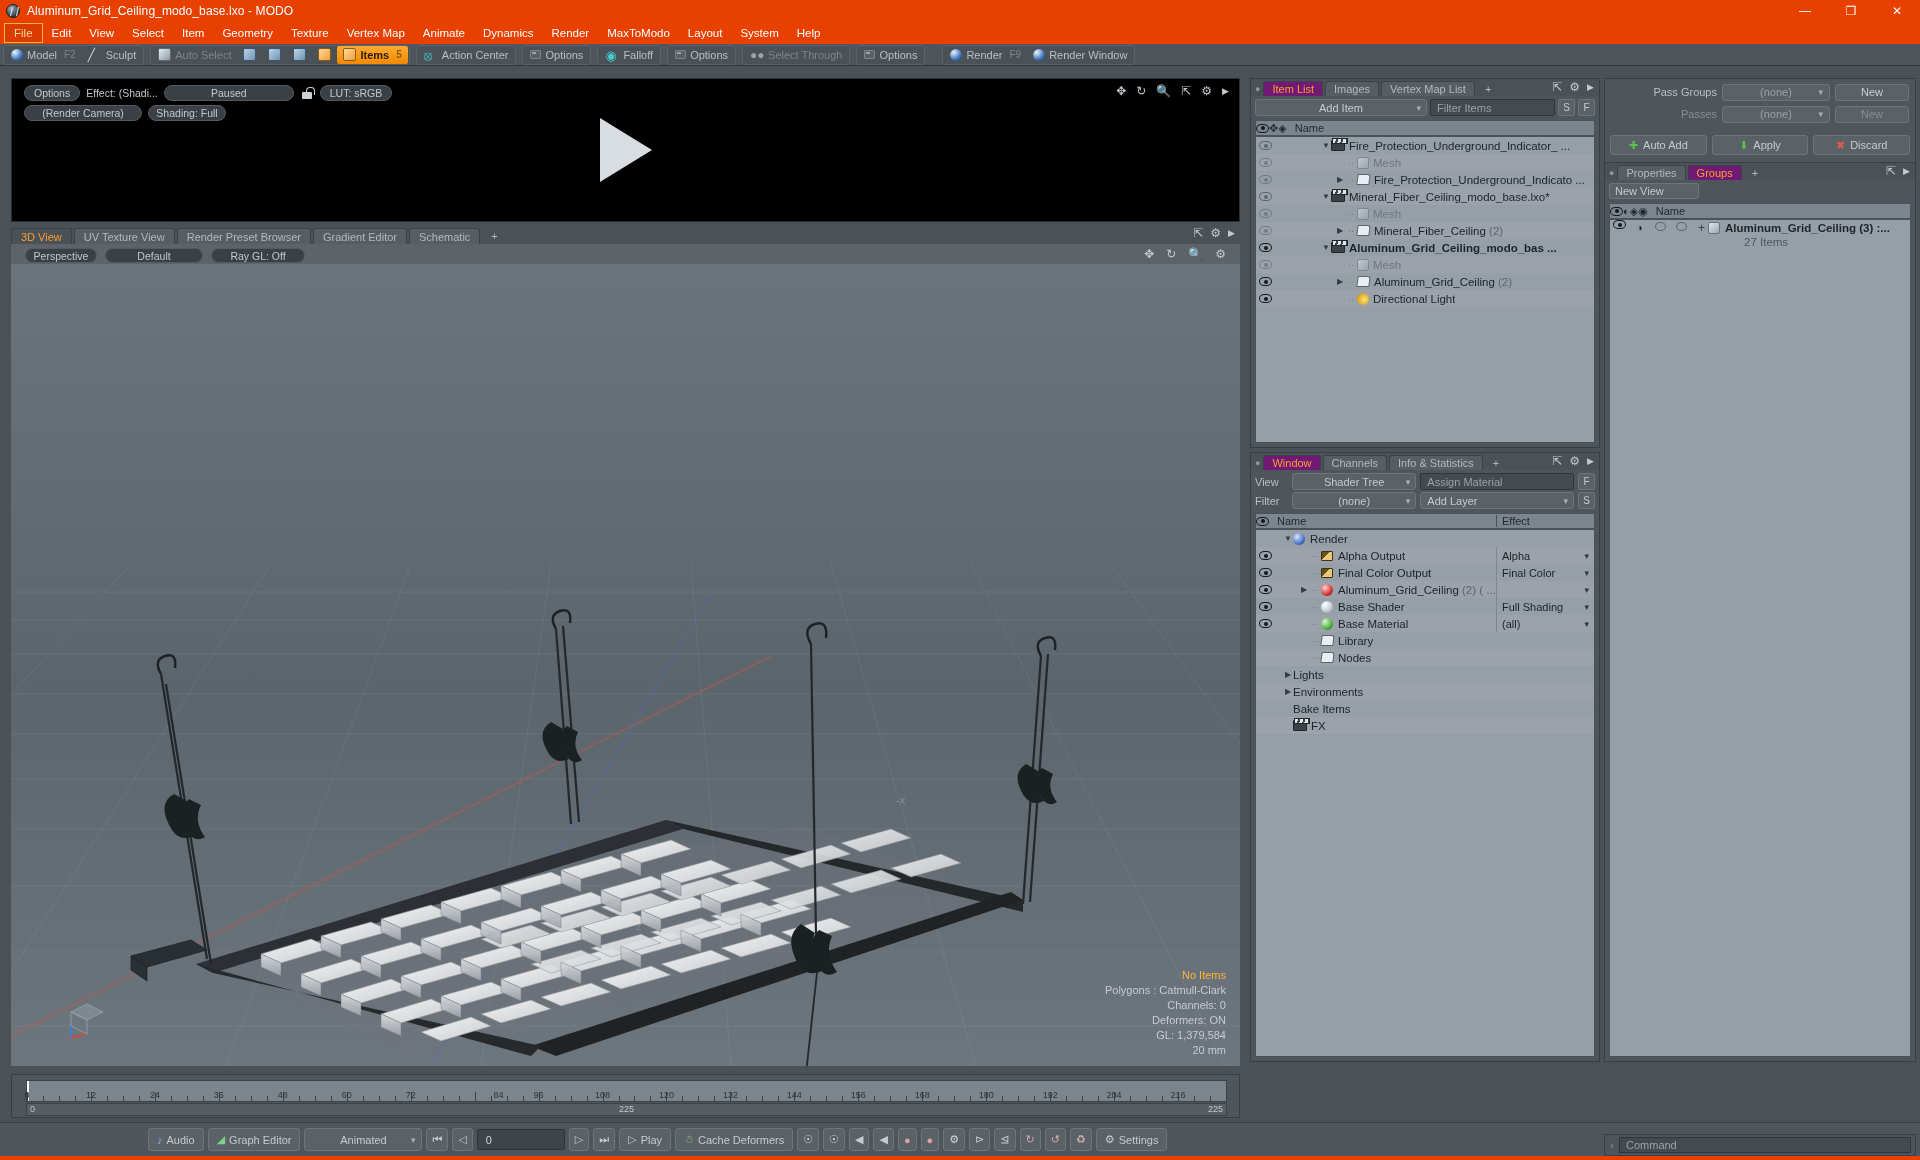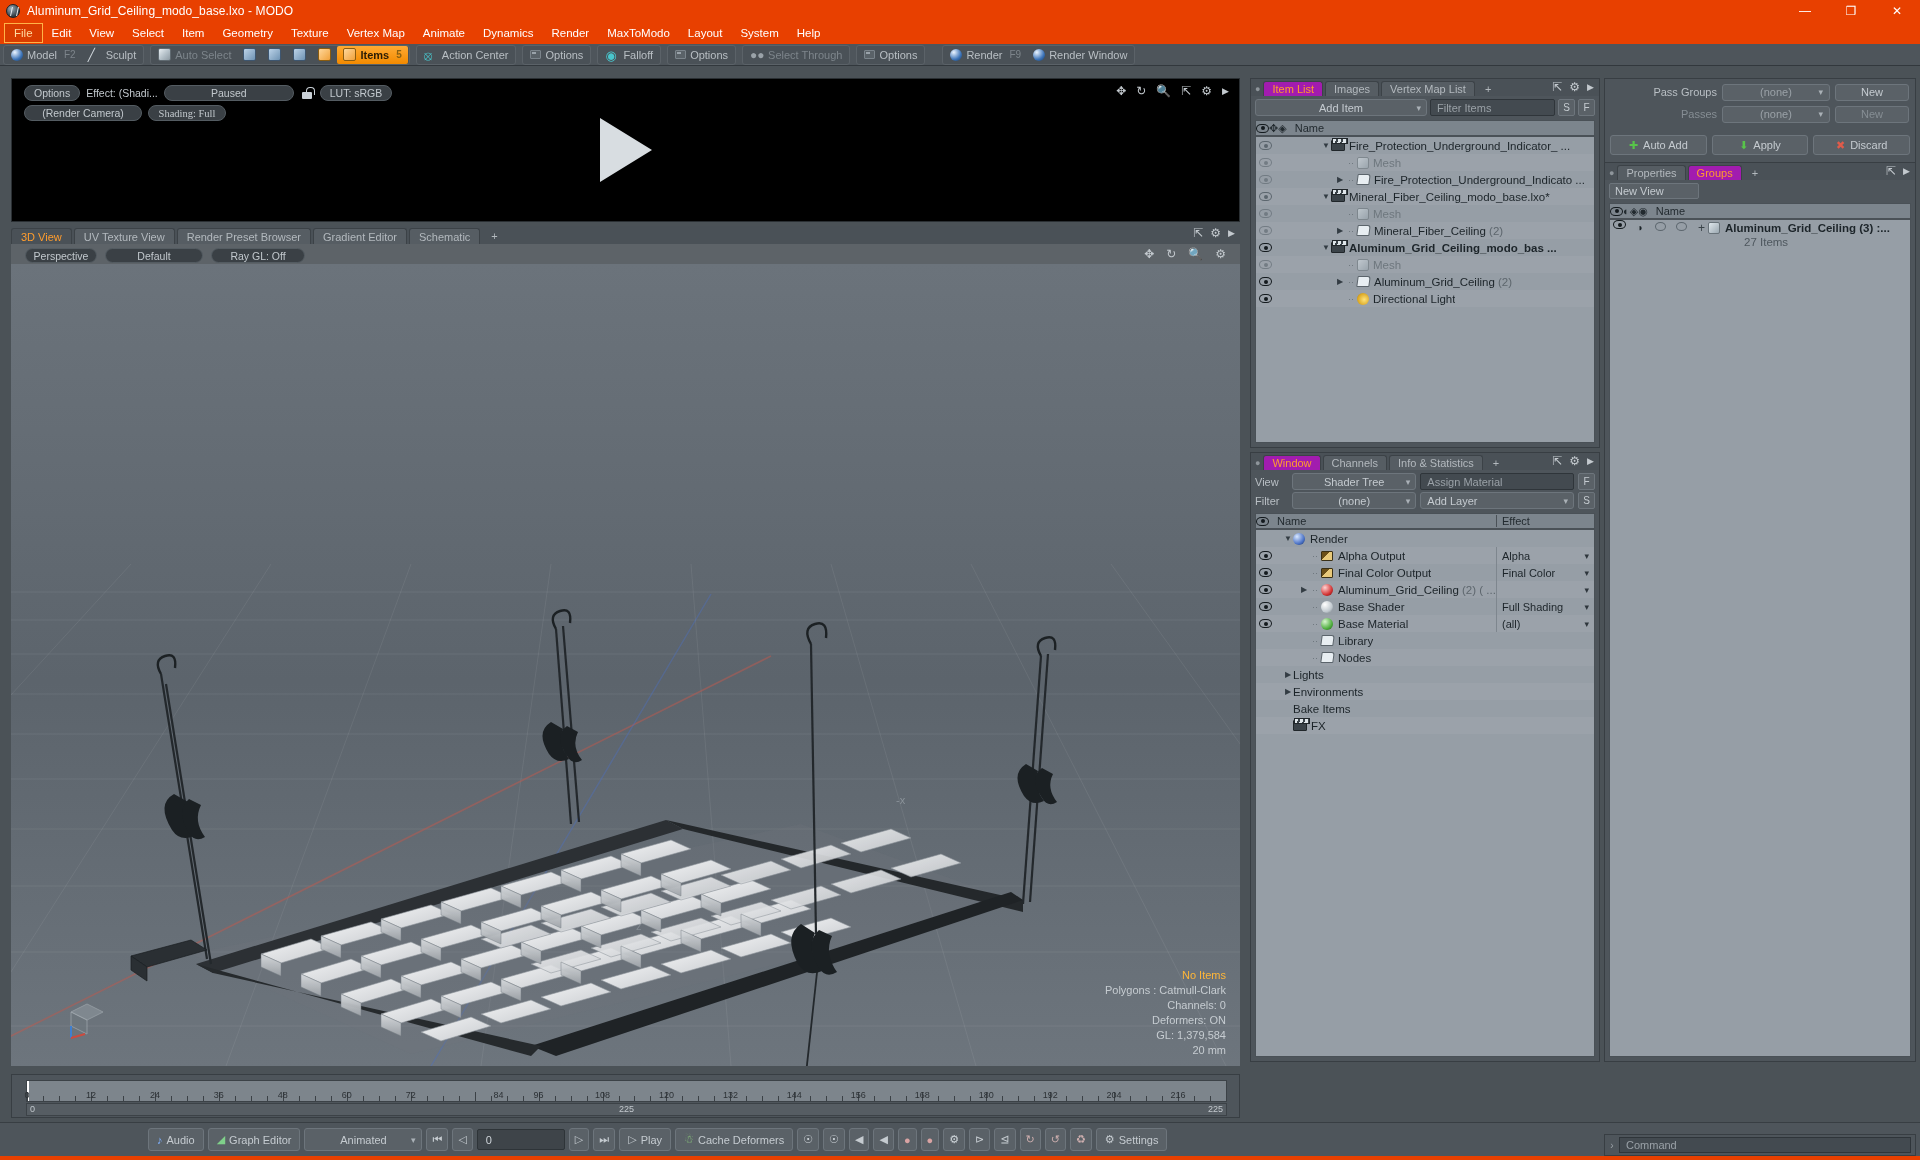--- a/index.html
+++ b/index.html
@@ -198,21 +198,21 @@
   .rpanel { position:absolute; background:#4e555b; border:1px solid #383e43; }
   .panel-tabs {
     height:17px; display:flex; align-items:flex-end; padding-left:4px;
     background:#4a5157; position:relative;
   }
   .panel-tabs .ptab {
     height:15px; padding:0 8px; display:flex; align-items:center;
     font-size:11px; color:#b3b9be; background:#565d63;
     border:1px solid #3c4247; border-bottom:none; border-radius:3px 3px 0 0; margin-right:2px;
   }
-  .panel-tabs .ptab.sel { background:#a21caf; color:#ff9d2e;text-align:center; }
+  .panel-tabs .ptab.sel { background:#701a75; color:#ff9d2e;text-align:center; }
   .panel-tools { position:absolute; right:5px; top:2px; display:flex; gap:7px; align-items:center;}
 
   .itemlist { left:1250px; top:78px; width:350px; height:370px; }
   .il-row1 { position:absolute; left:4px; top:20px; right:4px; height:17px; display:flex; gap:3px;}
   .btnbox {
     height:17px; background:#5a6167; border:1px solid #6d757c; border-radius:3px;
     display:flex; align-items:center; justify-content:center; color:#c5cbd0; font-size:11px;
     position:relative;
   }
   .btnbox.arr:after{ content:"▾"; position:absolute; right:5px; font-size:9px; color:#aab1b7;}
@@ -446,21 +446,21 @@
   <div class="renderpanel">
     <div class="rp-row1">
       <div class="pill">Options</div>
       <div style="color:#c2c8cd;font-size:10.5px;">Effect: (Shadi...</div>
       <div class="pill" style="width:130px;">Paused</div>
       <div class="lockicon"></div>
       <div class="pill">LUT: sRGB</div>
     </div>
     <div class="rp-row2">
       <div class="pill" style="width:118px;">(Render Camera)</div>
-      <div class="pill" style="width:78px;font-family:Liberation Serif, serif;">Shading: Full</div>
+      <div class="pill" style="width:78px;">Shading: Full</div>
     </div>
     <div class="rp-tools">
       <span class="miniicon">✥</span>
       <span class="miniicon">↻</span>
       <span class="miniicon">🔍</span>
       <span class="miniicon">⇱</span>
       <span class="miniicon">⚙</span>
       <span class="miniicon" style="font-size:9px">▶</span>
     </div>
     <div class="playtri"></div>

